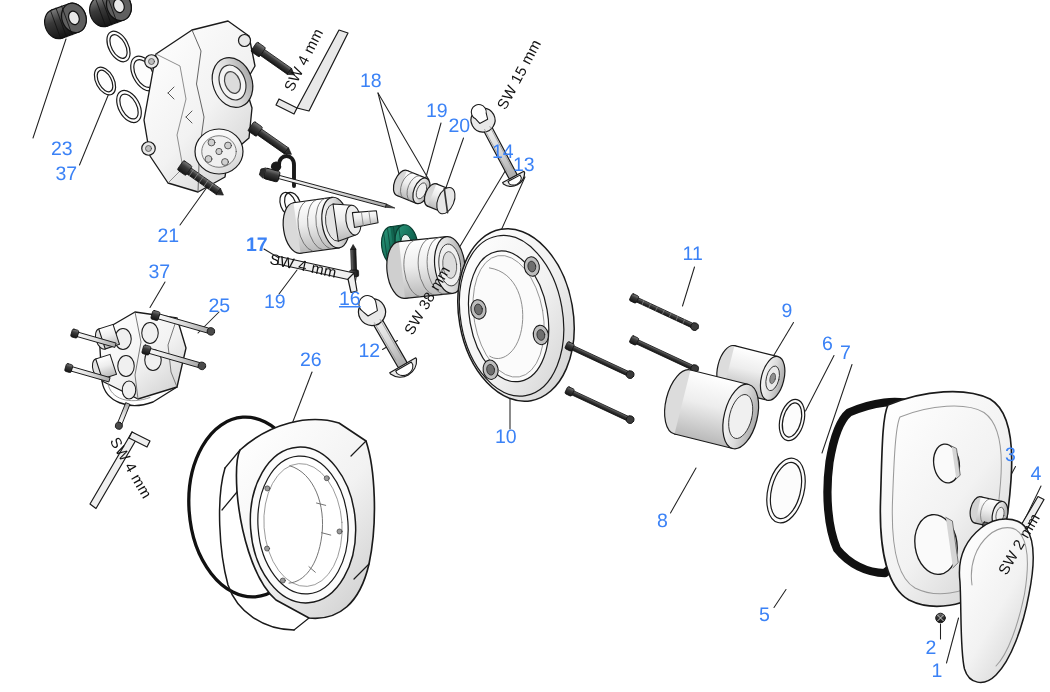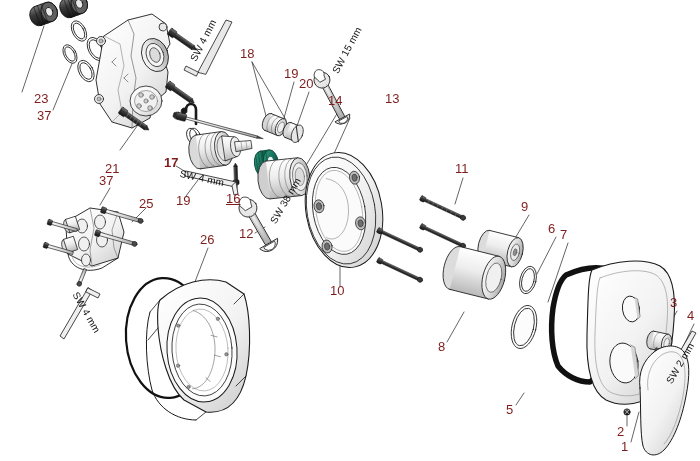--- a/index.html
+++ b/index.html
@@ -1,21 +1,21 @@
 <!DOCTYPE html>
 <html><head>
 <meta charset="utf-8">
 <title>Exploded Parts Diagram</title>
 <style>
   html,body{margin:0;padding:0;background:#ffffff;}
   body{width:700px;height:461px;overflow:hidden;
        font-family:"Liberation Sans","DejaVu Sans",sans-serif;}
   #stage{position:relative;width:700px;height:461px;background:#fff;}
   #svgroot{position:absolute;left:0;top:0;width:700px;height:461px;}
-  .lbl{position:absolute;font-size:13px;color:#7f1d1d;line-height:1;
+  .lbl{position:absolute;font-size:13px;color:#3b82f6;line-height:1;
        white-space:nowrap;user-select:none;}
   .toollbl{position:absolute;font-size:10px;color:#111;white-space:nowrap;
            letter-spacing:.2px;transform-origin:0 0;}
 </style>
 </head>
 <body>
 
 <div id="stage">
 
   <svg id="svgroot" viewBox="0 0 700 461">
@@ -523,33 +523,33 @@
           <path d="M-6,-40 C10,-34 16,-12 12,8 C8,28 -2,38 -12,38" fill="none" stroke="#6a6a6a" stroke-width="0.6"></path>
           <path d="M10,-14 L16,-12 M12,6 L18,8 M2,28 L6,32" stroke="#6a6a6a" stroke-width="0.6"></path>
         </g>
       </g>
 
     </g>
   </svg>
 
   <div class="lbl" style="left:2px;  top:92px;margin-left:32px;">23</div>
   <div class="lbl" style="left:37px; top:109px;">37</div>
-  <div class="lbl" style="left:105px;top:150px;margin-top:12px;">21</div>
+  <div class="lbl" style="left:105px;top:150px;">21</div>
   <div class="lbl" style="left:99px; top:174px;">37</div>
   <div class="lbl" style="left:139px;top:197px;">25</div>
   <div class="lbl" style="left:200px;top:233px;">26</div>
   <div class="lbl" style="left:164px;top:156px;font-weight:bold;">17</div>
   <div class="lbl" style="left:176px;top:194px;">19</div>
   <div class="lbl" style="left:226px;top:192px;text-decoration:underline;">16</div>
   <div class="lbl" style="left:239px;top:227px;">12</div>
   <div class="lbl" style="left:240px;top:47px;">18</div>
   <div class="lbl" style="left:284px;top:67px;">19</div>
   <div class="lbl" style="left:299px;top:77px;">20</div>
   <div class="lbl" style="left:328px;top:94px;">14</div>
-  <div class="lbl" style="left:342px;top:92px;padding-left:43px;">13</div>
+  <div class="lbl" style="left:342px;top:103px;">13</div>
   <div class="lbl" style="left:330px;top:284px;">10</div>
   <div class="lbl" style="left:455px;top:162px;">11</div>
   <div class="lbl" style="left:521px;top:200px;">9</div>
   <div class="lbl" style="left:548px;top:222px;">6</div>
   <div class="lbl" style="left:560px;top:228px;">7</div>
   <div class="lbl" style="left:438px;top:340px;">8</div>
   <div class="lbl" style="left:506px;top:403px;">5</div>
   <div class="lbl" style="left:670px;top:296px;">3</div>
   <div class="lbl" style="left:687px;top:309px;">4</div>
   <div class="lbl" style="left:617px;top:425px;">2</div>

